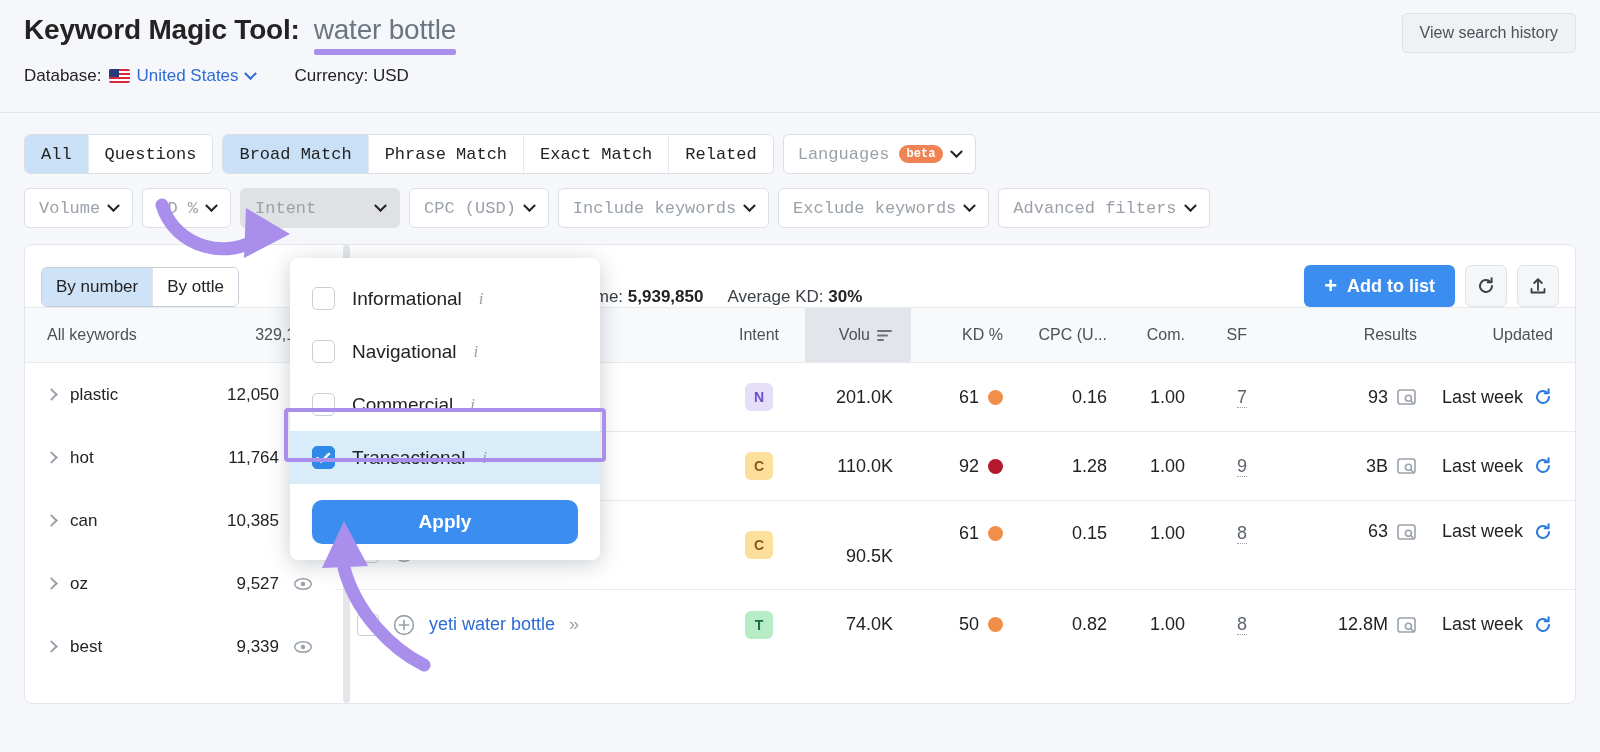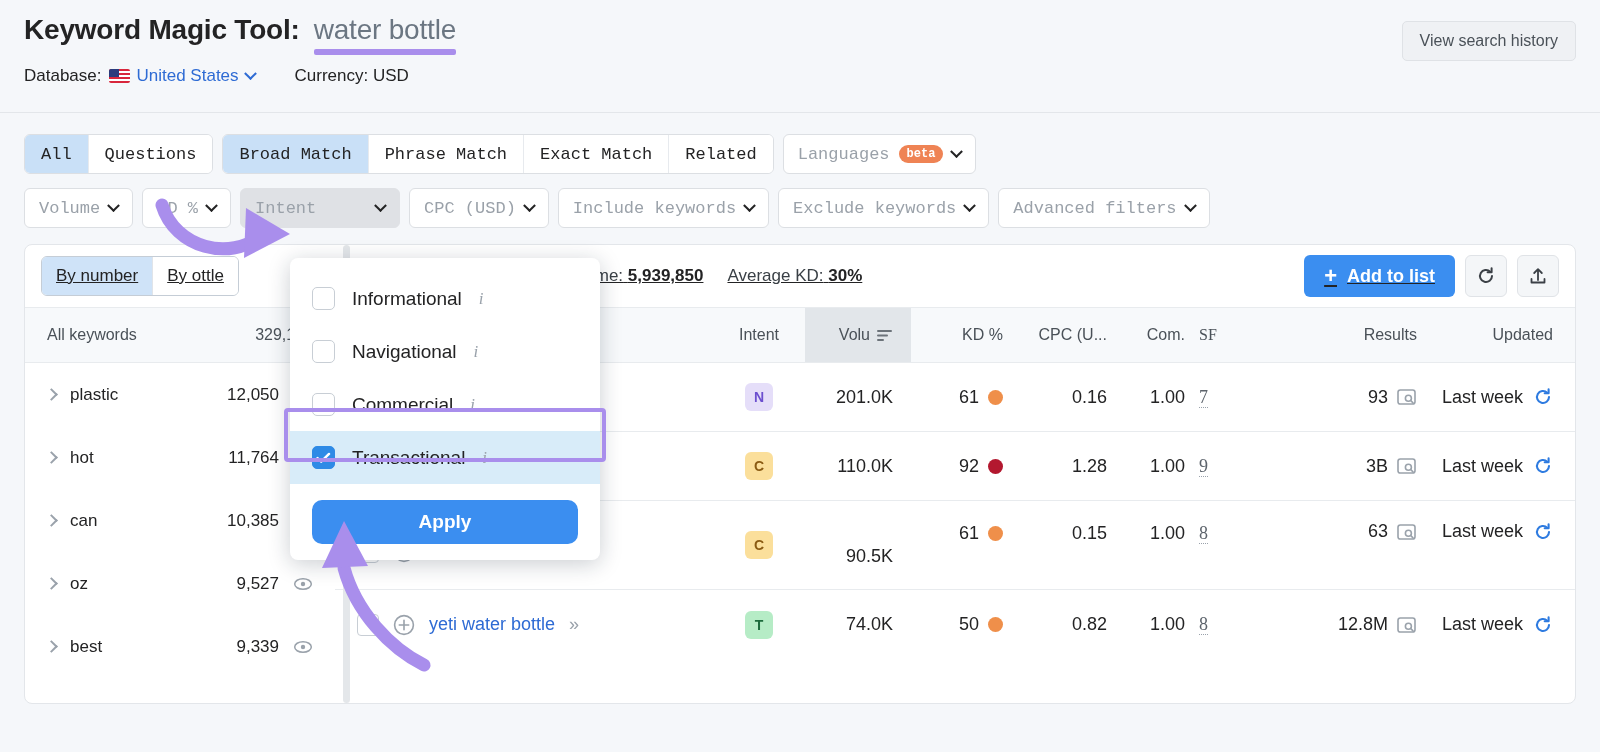--- a/index.html
+++ b/index.html
@@ -25,21 +25,21 @@
   .meta-db { display:flex; align-items:center; gap:7px; }
   .flag { width:21px; height:14px; position:relative; border-radius:2px; overflow:hidden; display:inline-block;
           background:repeating-linear-gradient(to bottom,#d8263c 0 2px,#fff 2px 4px); vertical-align:middle; }
   .flag:after { content:""; position:absolute; left:0; top:0; width:10px; height:8px; background:#2a3b7d; }
   .db-link { color:#2e6bd4; }
   .chev { display:inline-block; width:9px; height:9px; border-right:2.4px solid currentColor; border-bottom:2.4px solid currentColor;
           transform:rotate(45deg) translate(-2px,-2px); }
   .chev-blue { color:#2e6bd4; }
 
   .history-btn {
-    position:absolute; right:24px; top:21px;
+    position:absolute; right:24px; top:13px;
     border:1px solid #dfe2e6; background:#eff1f4; color:#4a5158;
     border-radius:5px; padding:10px 17px; font-size:16px; font-family:inherit;
   }
 
   .hdr-sep { position:absolute; left:0; right:0; top:112px; height:1px; background:#e3e6ea; }
 
   
   .filters { padding:22px 24px 0 24px;font-family:Liberation Mono, monospace; }
   .row1 { display:flex; align-items:center; gap:9px; }
   .seg { display:flex; border:1px solid #dcdfe3; border-radius:6px; overflow:hidden; background:#fff; height:40px; }
@@ -50,21 +50,21 @@
   .pill { height:40px; border:1px solid #dcdfe3; border-radius:6px; background:#fff; font-family:inherit; font-size:17px;
           color:#9aa1a9; padding:0 14px; display:inline-flex; align-items:center; gap:9px; }
   .pill .chev { color:#232324; }
   .beta { background:#ef8354; color:#fff; font-size:12px; font-weight:bold; border-radius:9px; padding:2px 8px; }
 
   .row2 { display:flex; align-items:center; gap:9px; margin-top:14px; }
   .pill.dim { background:#dfe1e5; border-color:#dfe1e5; }
 
   
   .panel { margin:16px 24px 0 24px; background:#fff; border:1px solid #e3e6ea; border-radius:8px; height:460px; position:relative; overflow:hidden; }
-  .toolbar { display:flex; align-items:center; height:62px; padding:0 16px; gap:14px;text-decoration:underline; }
+  .toolbar { display:flex; align-items:flex-end; height:62px; padding:0 16px; gap:14px; }
   .seg-sm { display:flex; border:1px solid #c5cdd6; border-radius:6px; overflow:hidden; height:40px; }
   .seg-sm > button { border:0; background:#fff; font-family:inherit; font-size:17px; color:#232324; padding:0 14px; height:100%; border-right:1px solid #e0e4e9; }
   .seg-sm > button:last-child { border-right:0; }
   .seg-sm > button.active { background:#cfe3f8; }
   .stats { display:flex; gap:24px; font-size:17px; color:#3a4046; margin-left:270px; }
   .stats b { color:#232324; }
   .tb-right { margin-left:auto; display:flex; align-items:center; gap:10px; }
   .add-btn { background:#3b8ef0; color:#fff; border:0; border-radius:6px; height:42px; padding:0 20px; font-size:18px;
              font-family:inherit; font-weight:bold; display:inline-flex; align-items:center; gap:10px; }
   .icon-btn { width:42px; height:42px; border:1px solid #e0e3e7; background:#f4f6f8; border-radius:6px;
@@ -75,21 +75,21 @@
            font-size:16px; color:#4a5158; }
   .sidebar-head { width:310px; display:flex; align-items:center; padding:0 22px; justify-content:space-between; flex-shrink:0; }
   .vsep { width:8px; align-self:stretch; background:#eceff2; flex-shrink:0; }
   .cols { flex:1; display:flex; align-items:center; height:100%; }
   .c-kw   { flex:1; padding-left:22px; }
   .c-int  { width:92px; text-align:center; }
   .c-vol  { width:106px; text-align:right; padding-right:18px; height:100%; display:flex; align-items:center; justify-content:flex-end; gap:7px; background:#e2e6ea; }
   .c-kd   { width:92px; text-align:right; }
   .c-cpc  { width:104px; text-align:right; }
   .c-com  { width:78px; text-align:right; }
-  .c-sf   { width:62px; padding-left:14px; text-align:left;font-family:Liberation Serif, serif; }
+  .c-sf   { width:62px; padding-left:14px; text-align:right; }
   .c-res  { width:170px; text-align:right; }
   .c-upd  { width:158px; text-align:right; padding-right:22px; }
 
   .body-wrap { display:flex; height:348px; }
   .sidebar { width:310px; flex-shrink:0; }
   .side-row { display:flex; align-items:center; height:63px; padding:0 22px; gap:14px; font-size:17px; }
   .side-chev { width:9px; height:9px; border-right:2.4px solid #9aa2ab; border-top:2.4px solid #9aa2ab; transform:rotate(45deg); flex-shrink:0; }
   .side-name { flex:1; color:#232324; }
   .side-num { color:#232324; }
   .eye { width:20px; height:20px; flex-shrink:0; }

